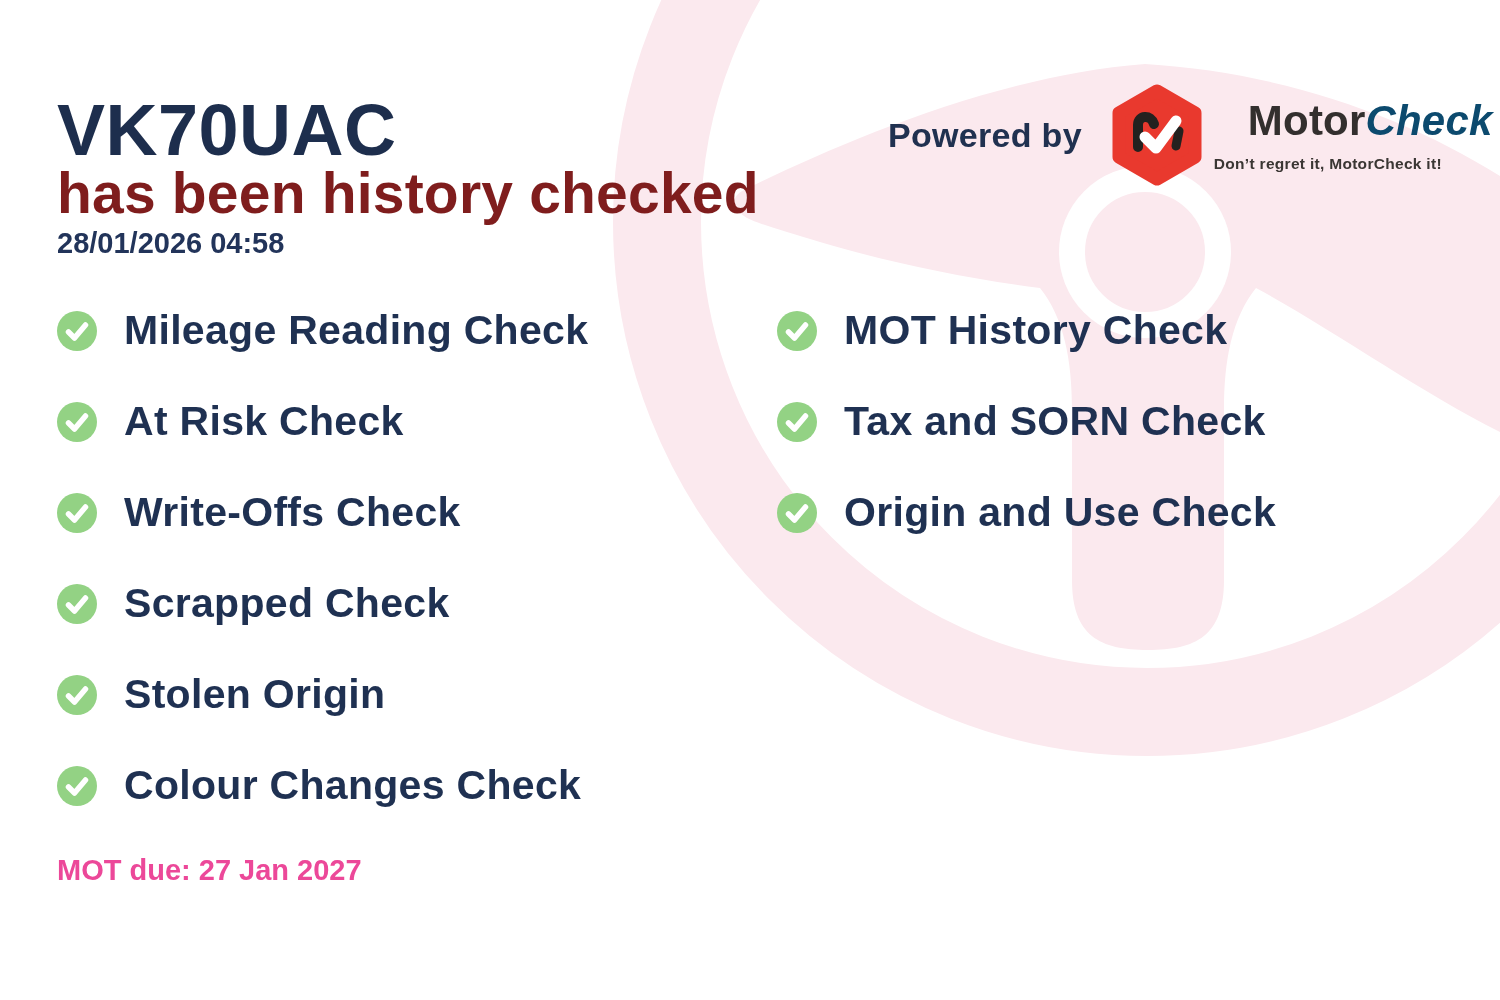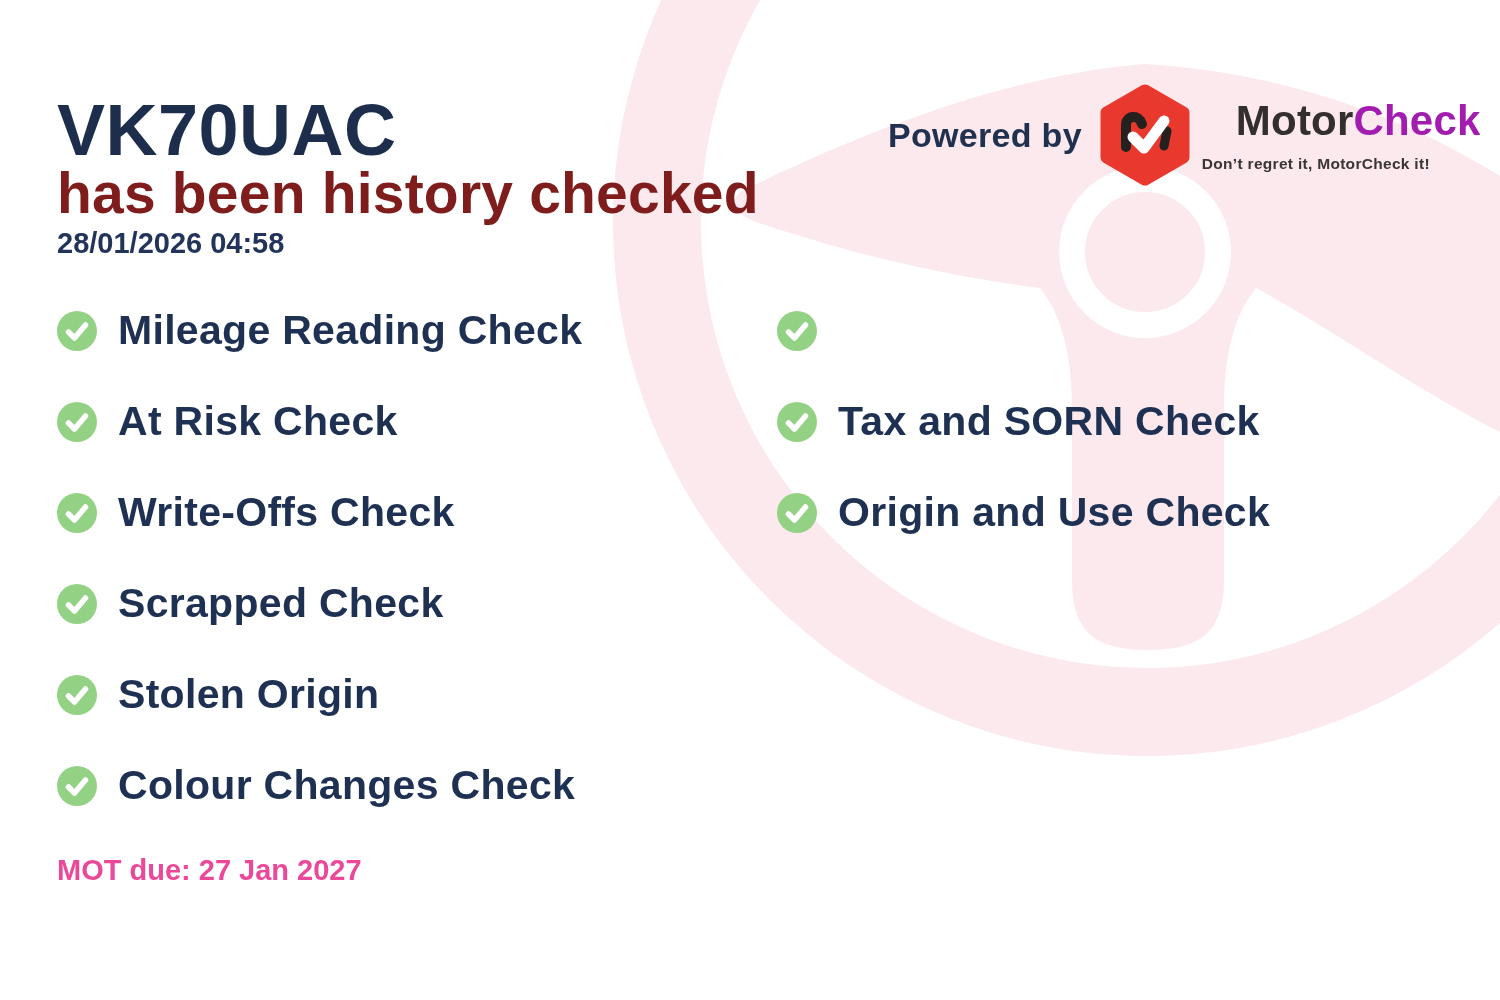--- a/index.html
+++ b/index.html
@@ -28,33 +28,33 @@
   .timestamp{
     position:absolute;left:57px;top:226px;
     font-size:29px;line-height:34px;font-weight:bold;color:#22345a;
   }
 
   
   .brand-row{
     position:absolute;left:888px;top:84px;height:102px;
     display:flex;align-items:center;
   }
-  .powered-by{font-size:34px;font-weight:bold;color:#203150;letter-spacing:0.3px;margin-right:16px;}
+  .powered-by{font-size:34px;font-weight:bold;color:#203150;letter-spacing:0.3px;margin-right:28px;}
   .hex-icon{width:94px;height:102px;flex:0 0 auto;}
   .wordmark-block{margin-left:10px;display:flex;flex-direction:column;}
   .wordmark{font-size:42px;line-height:46px;font-weight:bold;letter-spacing:0.2px;}
   .wordmark .motor{color:#332f2e;margin-left:34px;}
-  .wordmark .check{color:#a21caf;}
+  .wordmark .check{color:#0c4a6e;font-style:italic;}
   .tagline{font-size:15.5px;line-height:19px;font-weight:bold;color:#3a3633;letter-spacing:0.3px;margin-top:10px;}
 
   
   .check-col{position:absolute;top:310px;list-style:none;margin:0;padding:0;}
   .check-col.left{left:57px;}
   .check-col.right{left:777px;}
-  .check-item{display:flex;align-items:center;height:41px;margin-bottom:50px;}
+  .check-item{display:flex;align-items:center;height:41px;margin-bottom:50px;gap:6px;}
   .tick{width:40px;height:40px;margin-right:21px;flex:0 0 auto;}
   .check-label{
     font-size:41px;line-height:41px;font-weight:bold;
     color:#1f3152;letter-spacing:0.3px;white-space:nowrap;
   }
 
   .mot-due{
     position:absolute;left:57px;top:853px;
     font-size:29px;line-height:34px;font-weight:bold;color:#ec4899;
   }
@@ -150,20 +150,21 @@
         <span class="check-label">Colour Changes Check</span>
       </li>
     </ul>
 
     <ul class="check-col right">
       <li class="check-item">
         <svg class="tick" viewBox="0 0 40 40">
             <circle cx="20" cy="20" r="20" fill="#93d284"></circle>
             <path d="M11.5 21 L17.5 27 L28.5 14" fill="none" stroke="#ffffff" stroke-width="5.5" stroke-linecap="round" stroke-linejoin="round"></path>
           </svg>
+        <span class="check-label">MOT History Check</span>
       </li>
       <li class="check-item">
         <svg class="tick" viewBox="0 0 40 40">
             <circle cx="20" cy="20" r="20" fill="#93d284"></circle>
             <path d="M11.5 21 L17.5 27 L28.5 14" fill="none" stroke="#ffffff" stroke-width="5.5" stroke-linecap="round" stroke-linejoin="round"></path>
           </svg>
         <span class="check-label">Tax and SORN Check</span>
       </li>
       <li class="check-item">
         <svg class="tick" viewBox="0 0 40 40">

